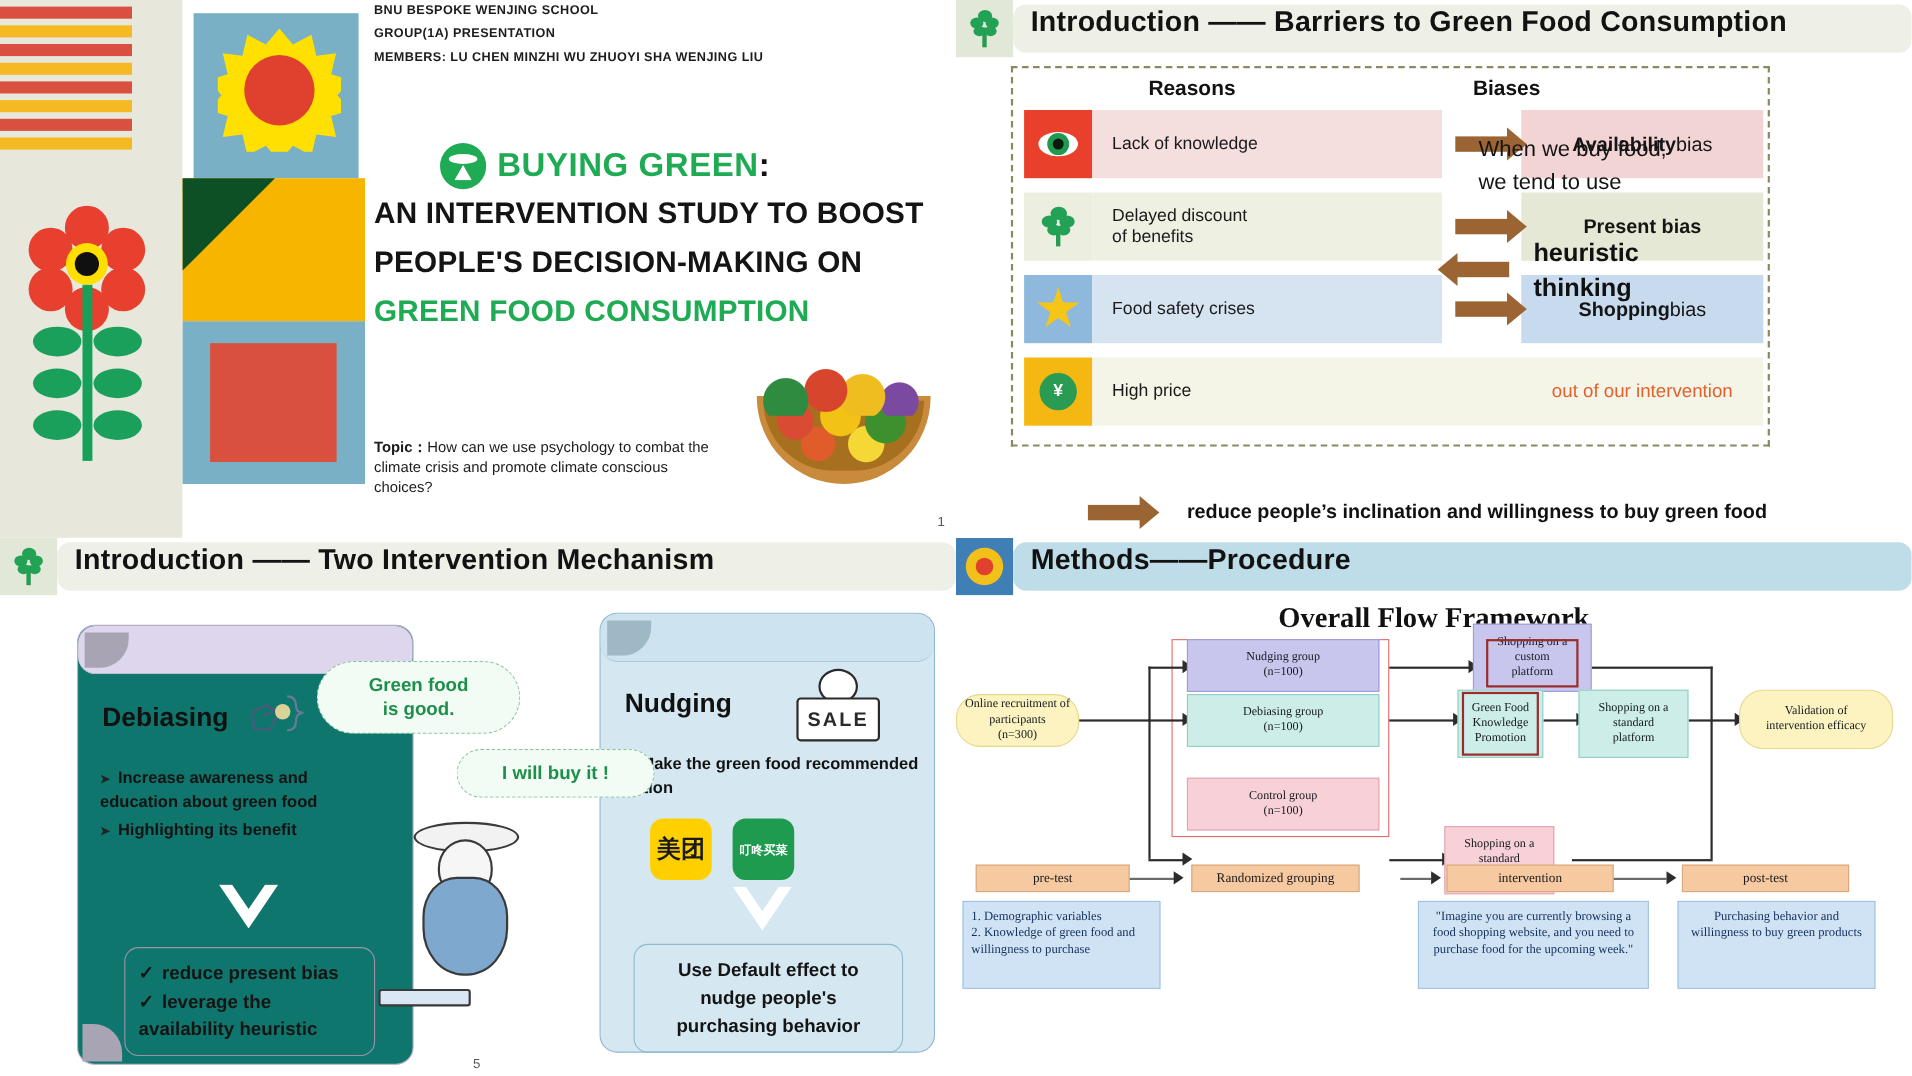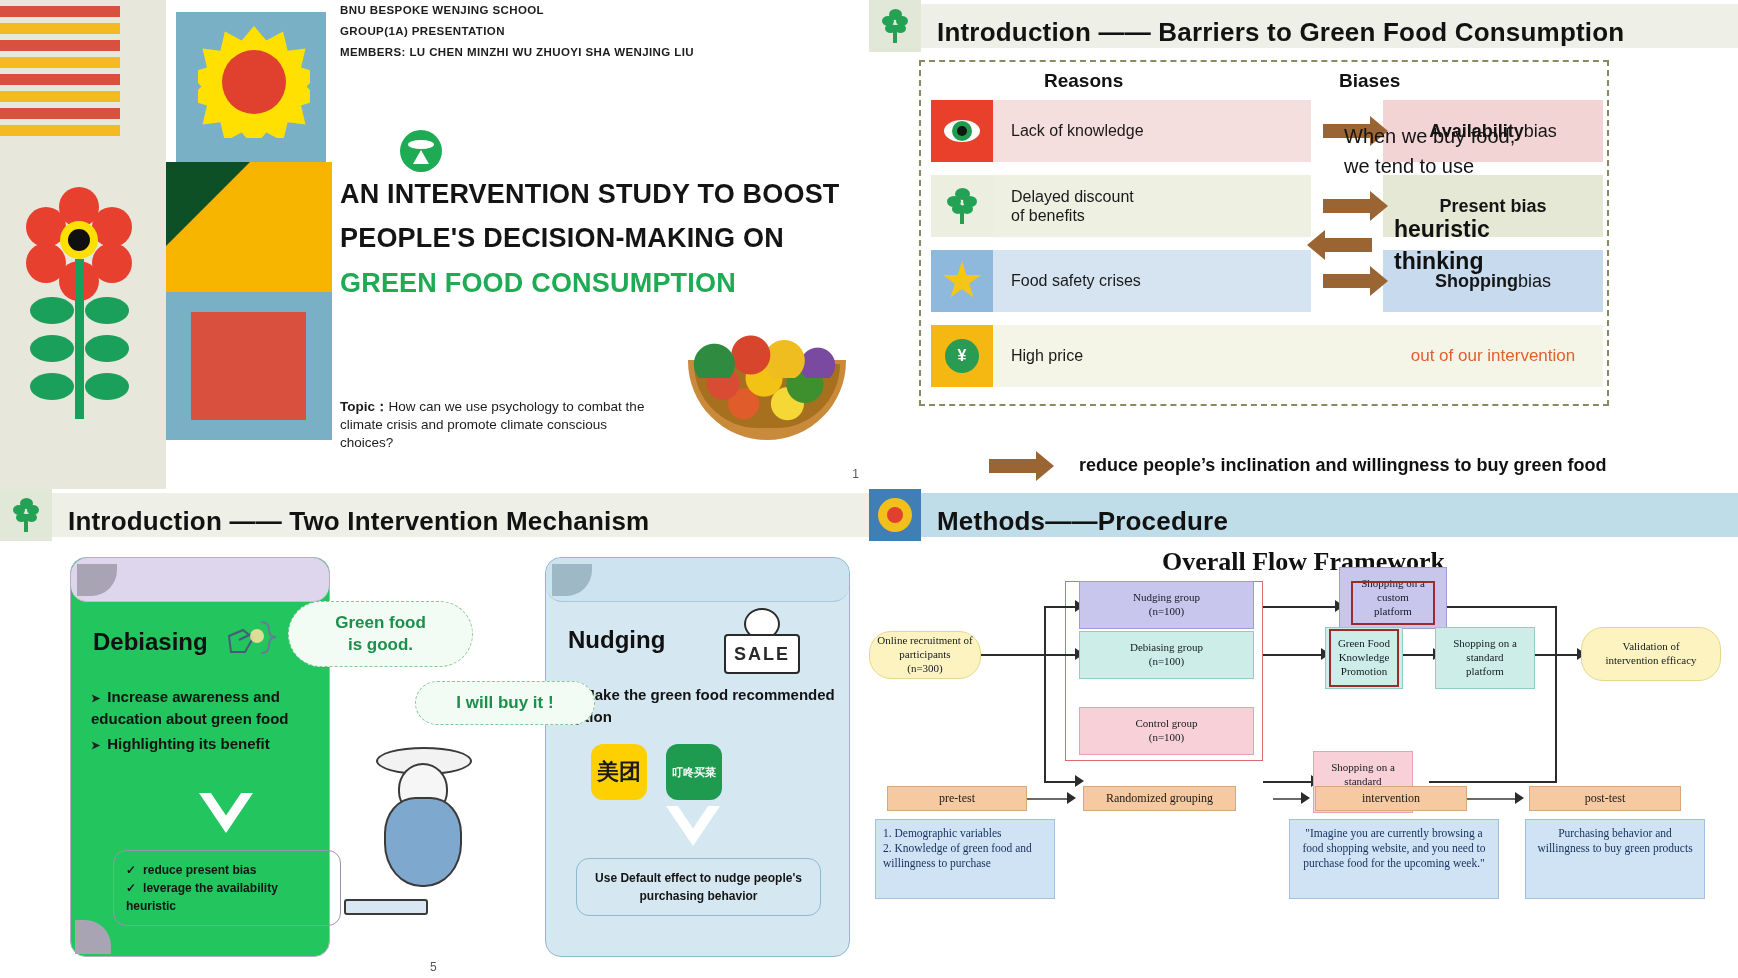--- a/index.html
+++ b/index.html
@@ -80,21 +80,21 @@
                         radial-gradient(circle at 40% 50%, #d6452c 0 19px, transparent 20px),
                         radial-gradient(circle at 62% 62%, #f0bd20 0 20px, transparent 21px),
                         radial-gradient(circle at 84% 72%, #7a4aa0 0 17px, transparent 18px),
                         transparent; }
   .pagenum { position:absolute; font-size:12px; color:#555; }
 
   
   .hdr { position:absolute; left:0; top:0; width:100%; height:52px; display:flex; align-items:center; }
   .hdr-icon-box { width:52px; height:52px; flex:0 0 auto; display:flex; align-items:center;
                   justify-content:center; }
-  .hdr-bar { flex:1; height:44px; display:flex; align-items:flex-end; padding-left:16px; }
+  .hdr-bar { flex:1; height:44px; display:flex; align-items:flex-start; padding-left:16px;border-radius:12px; }
   .hdr-title { font-size:26px; font-weight:bold; color:#121212; white-space:nowrap; letter-spacing:.2px; }
 
   
   #slide2 .hdr-icon-box { background:#e2e8d8; }
   #slide2 .hdr-bar { background:#eeefe6; }
   .tree-icon { width:30px; height:34px; position:relative; }
   .tree-icon .tb { position:absolute; left:13px; top:16px; width:4px; height:18px; background:#2a9b52; }
   .tree-icon .tl { position:absolute; border-radius:50%; background:#23a155; }
 
   .s2-dashed { position:absolute; left:50px; top:60px; width:690px; height:346px;
@@ -141,21 +141,21 @@
   .panel .curl { position:absolute; left:6px; top:6px; width:40px; height:32px;
                  border-radius:0 0 26px 0; background:#a9a4b4; }
   .panel-top { position:absolute; left:0; top:0; width:100%; height:44px; border-radius:16px; }
   .panel-title { position:absolute; font-size:24px; font-weight:bold; color:#111; }
   .panel-bullets { position:absolute; font-size:15px; font-weight:bold; color:#131313; line-height:1.45; }
   .panel-bullets li { list-style:none; margin-bottom:3px; }
   .panel-bullets li:before { content:"\27A4"; font-size:11px; margin-right:7px; color:#222; }
   .chev { position:absolute; width:54px; height:40px; background:#fff;
           clip-path:polygon(0 0,22% 0,50% 56%,78% 0,100% 0,50% 100%); }
   .outbox { position:absolute; border-radius:13px; border:1.5px solid #9b92ad; background:transparent;
-            font-size:12px; font-weight:bold; color:#141414; line-height:1.5; padding:10px 12px; }
+            font-size:17px; font-weight:bold; color:#141414; line-height:1.5; padding:10px 12px; }
   .outbox li { list-style:none; }
   .outbox li:before { content:"\2713"; margin-right:7px; }
   .bubble { position:absolute; background:#f2fbf4; border:1.5px dashed #87c79a; border-radius:40px;
             font-size:17px; font-weight:bold; color:#1c8f4a; padding:10px 16px; line-height:1.3; }
   .sale-ic { position:absolute; width:88px; height:72px; }
   .sale-card { position:absolute; left:6px; top:26px; width:76px; height:40px; border:2.5px solid #2a2a2a;
                border-radius:4px; background:#fff; display:flex; align-items:center; justify-content:center;
                font-size:18px; font-weight:bold; letter-spacing:2px; color:#2a2a2a; }
   .sale-head { position:absolute; left:26px; top:0; width:36px; height:32px; border:2.5px solid #2a2a2a;
                border-radius:50%; background:#fff; }
@@ -251,20 +251,21 @@
 
     <div class="s1-body">
       <div class="s1-head">
         <div>BNU BESPOKE WENJING SCHOOL</div>
         <div>GROUP(1A) PRESENTATION</div>
         <div>MEMBERS: LU CHEN   MINZHI WU   ZHUOYI SHA   WENJING LIU</div>
       </div>
 
       <div class="s1-logo-row">
         <span class="leaf-badge"></span>
+        <span class="s1-green-title"><span>BUYING GREEN</span><span class="colon">:</span></span>
       </div>
 
       <div class="s1-line" id="s1l2">PEOPLE'S DECISION-MAKING ON</div>
       <div class="s1-line" id="s1l1">AN INTERVENTION STUDY TO BOOST</div>
       <div class="s1-line" id="s1l3">GREEN FOOD CONSUMPTION</div>
 
       <div class="s1-topic">
         <b>Topic：</b><span>How can we use psychology to combat the climate crisis and promote climate conscious choices?</span>
       </div>
 
@@ -383,21 +384,21 @@
           <div class="tl" style="left:16px; top:7px;  width:12px; height:10px;"></div>
           <div class="tl" style="left:5px;  top:15px; width:11px; height:9px;"></div>
           <div class="tl" style="left:15px; top:15px; width:11px; height:9px;"></div>
         </div>
       </div>
       <div class="hdr-bar">
         <span class="hdr-title">Introduction —— Two Intervention Mechanism</span>
       </div>
     </div>
 
-    <div class="panel" style="left:70px; top:68px; width:260px; height:400px; background:#22c55e;
+    <div class="panel" style="left:70px; top:79px; width:306px; height:400px; background:#0f766e;
          border:1.5px solid #b7afc6;">
       <div class="panel-top" style="background:#ded6ec; border-bottom:1px solid #c3bbd2;"></div>
       <div class="curl"></div>
       <div class="panel-title" style="left:22px; top:70px;">Debiasing</div>
       <div class="pen-ic" style="left:152px; top:60px;">
         <svg width="56" height="50" viewBox="0 0 56 50">
           <path d="M6 18 L20 12 L30 20 L22 34 L8 34 Z" fill="none" stroke="#4a5a7a" stroke-width="2"></path>
           <path d="M16 22 L28 16" stroke="#4a5a7a" stroke-width="2"></path>
           <path d="M38 4 q8 0 8 8 q0 7 7 7 q-7 0 -7 8 q0 8 -8 8" fill="none" stroke="#6a7a96" stroke-width="2"></path>
           <circle cx="34" cy="18" r="7" fill="#fbe3a0" opacity=".85"></circle>

